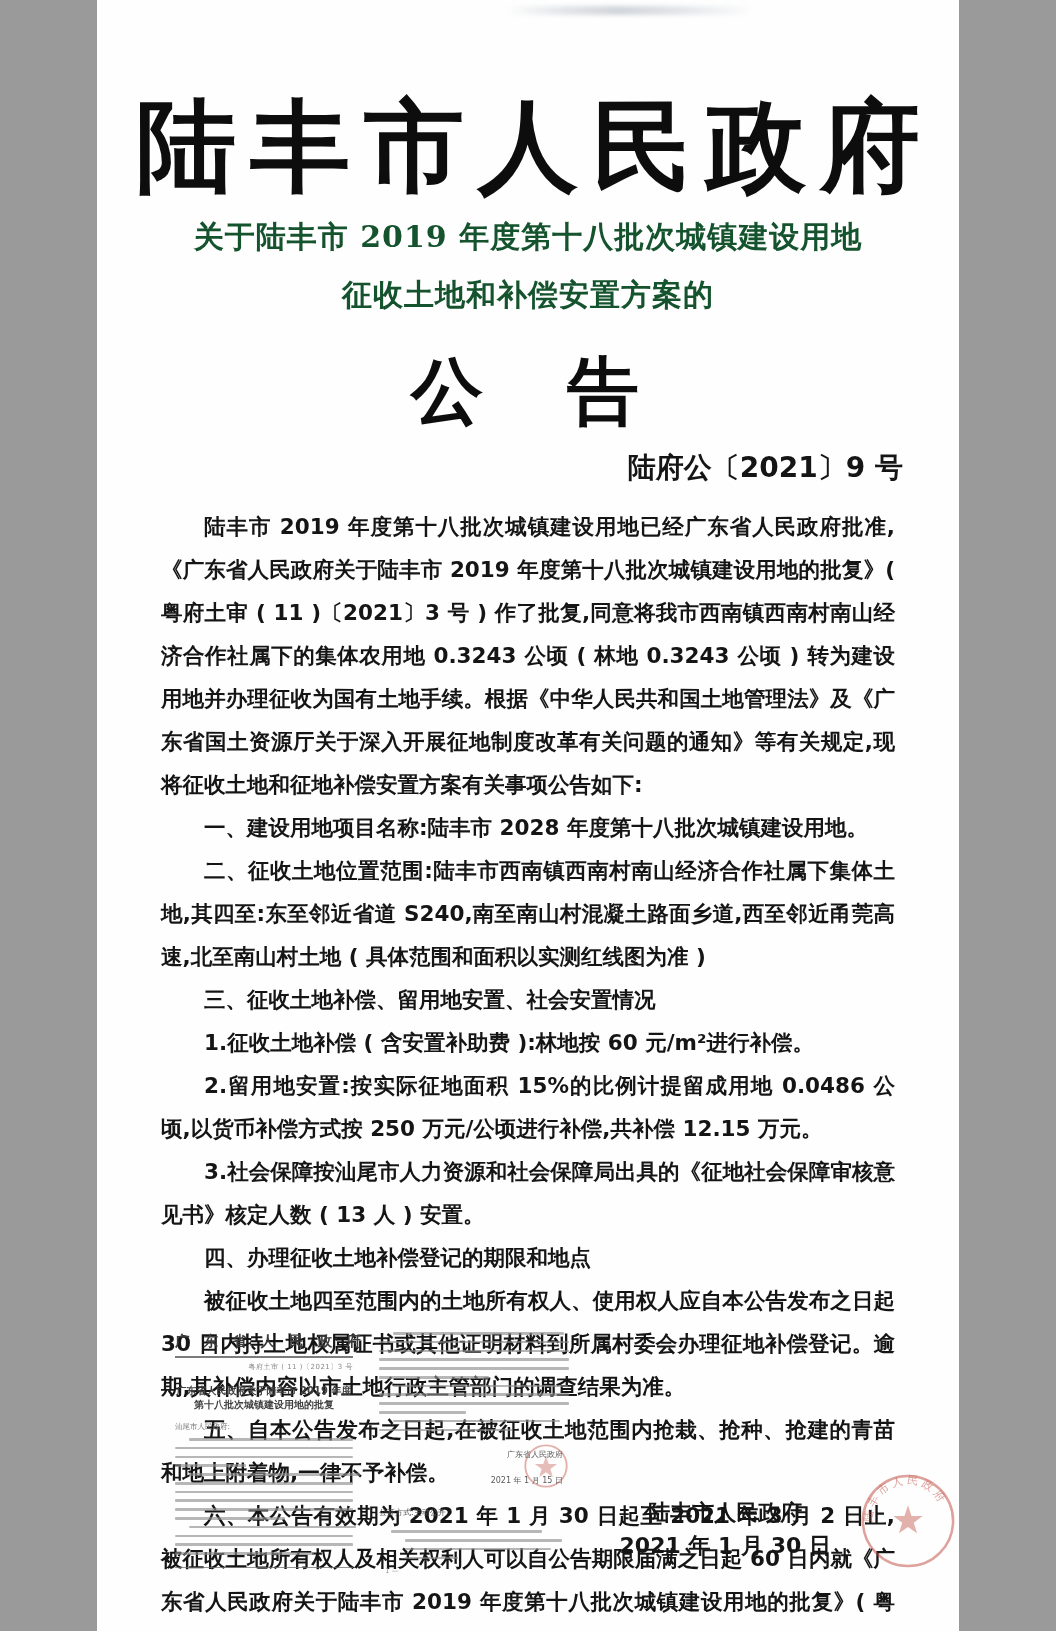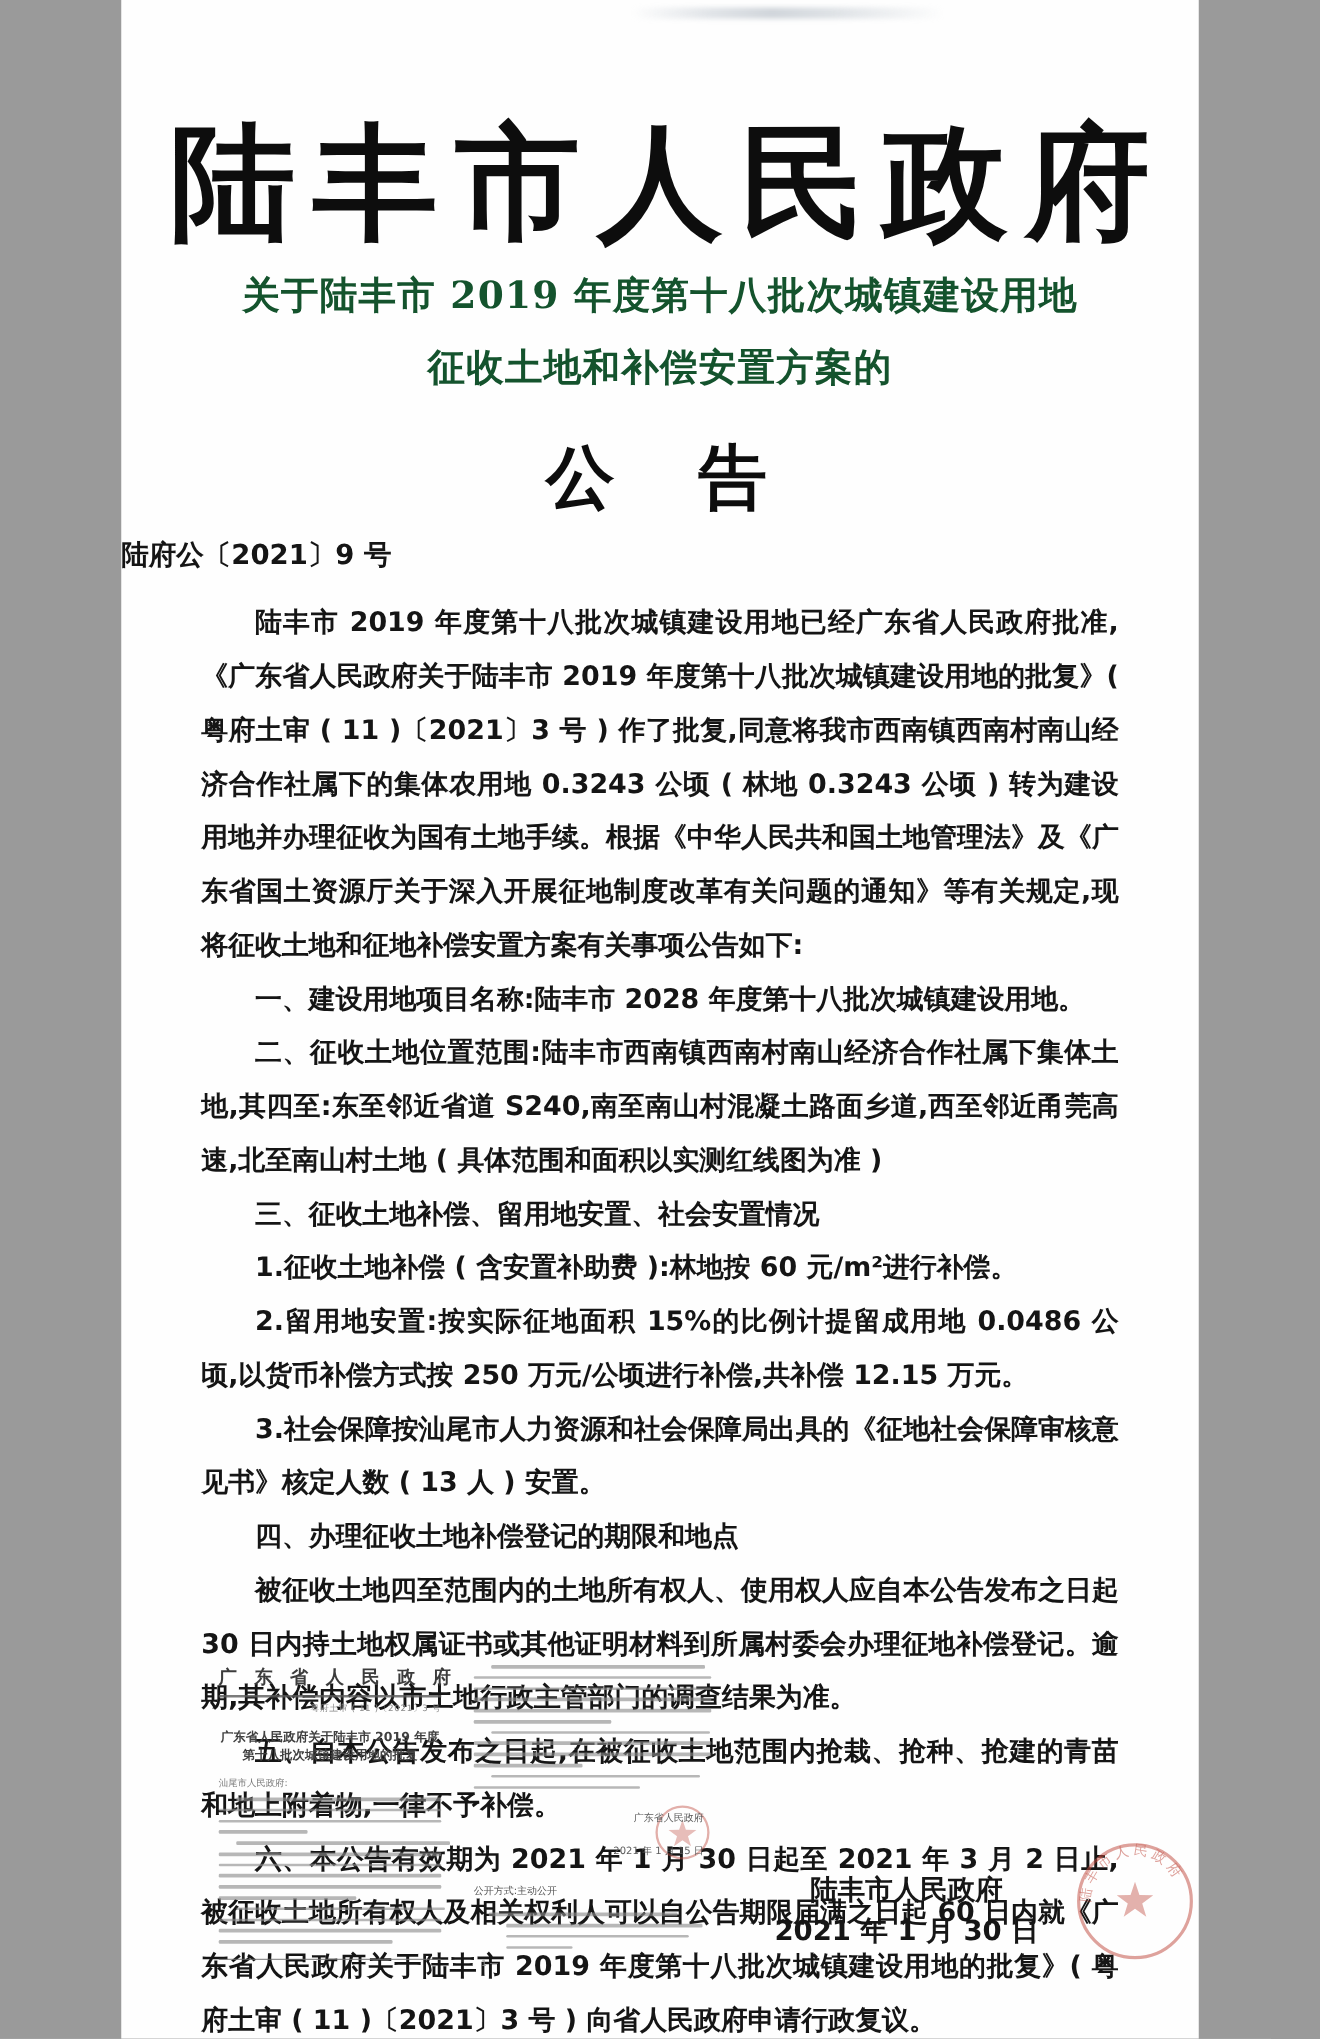--- a/index.html
+++ b/index.html
@@ -29,28 +29,28 @@
   }
   .subtitle {
     margin-top:8px;
     font-family:"DejaVu Serif","Liberation Serif",serif;
     font-size:30px; font-weight:800; line-height:58px;
     letter-spacing:1px; color:#14532d;
   }
   .gonggao {
     margin-top:26px;
     font-family:"DejaVu Serif","Liberation Serif",serif;
-    font-size:55px; font-weight:900; line-height:1.15;
+    font-size:72px; font-weight:900; line-height:1.15;
     letter-spacing:6px; color:#0d0d0d;
   }
   .doc-number {
     margin-top:16px;
     padding-right:56px;
-    text-align:left;
-    font-size:22px; font-weight:600; color:#151515;
+    text-align:right;
+    font-size:28px; font-weight:600; color:#151515;
   }
   main.body {
     margin-top:18px;
     padding:0 64px;
     font-size:21.5px; font-weight:600; line-height:43px;
     text-align:justify; color:#151515;
   }
   main.body p { text-indent:2em; }
   main.body p.no-indent { text-indent:0; }
   p.closing { font-weight:800; letter-spacing:2px; }

